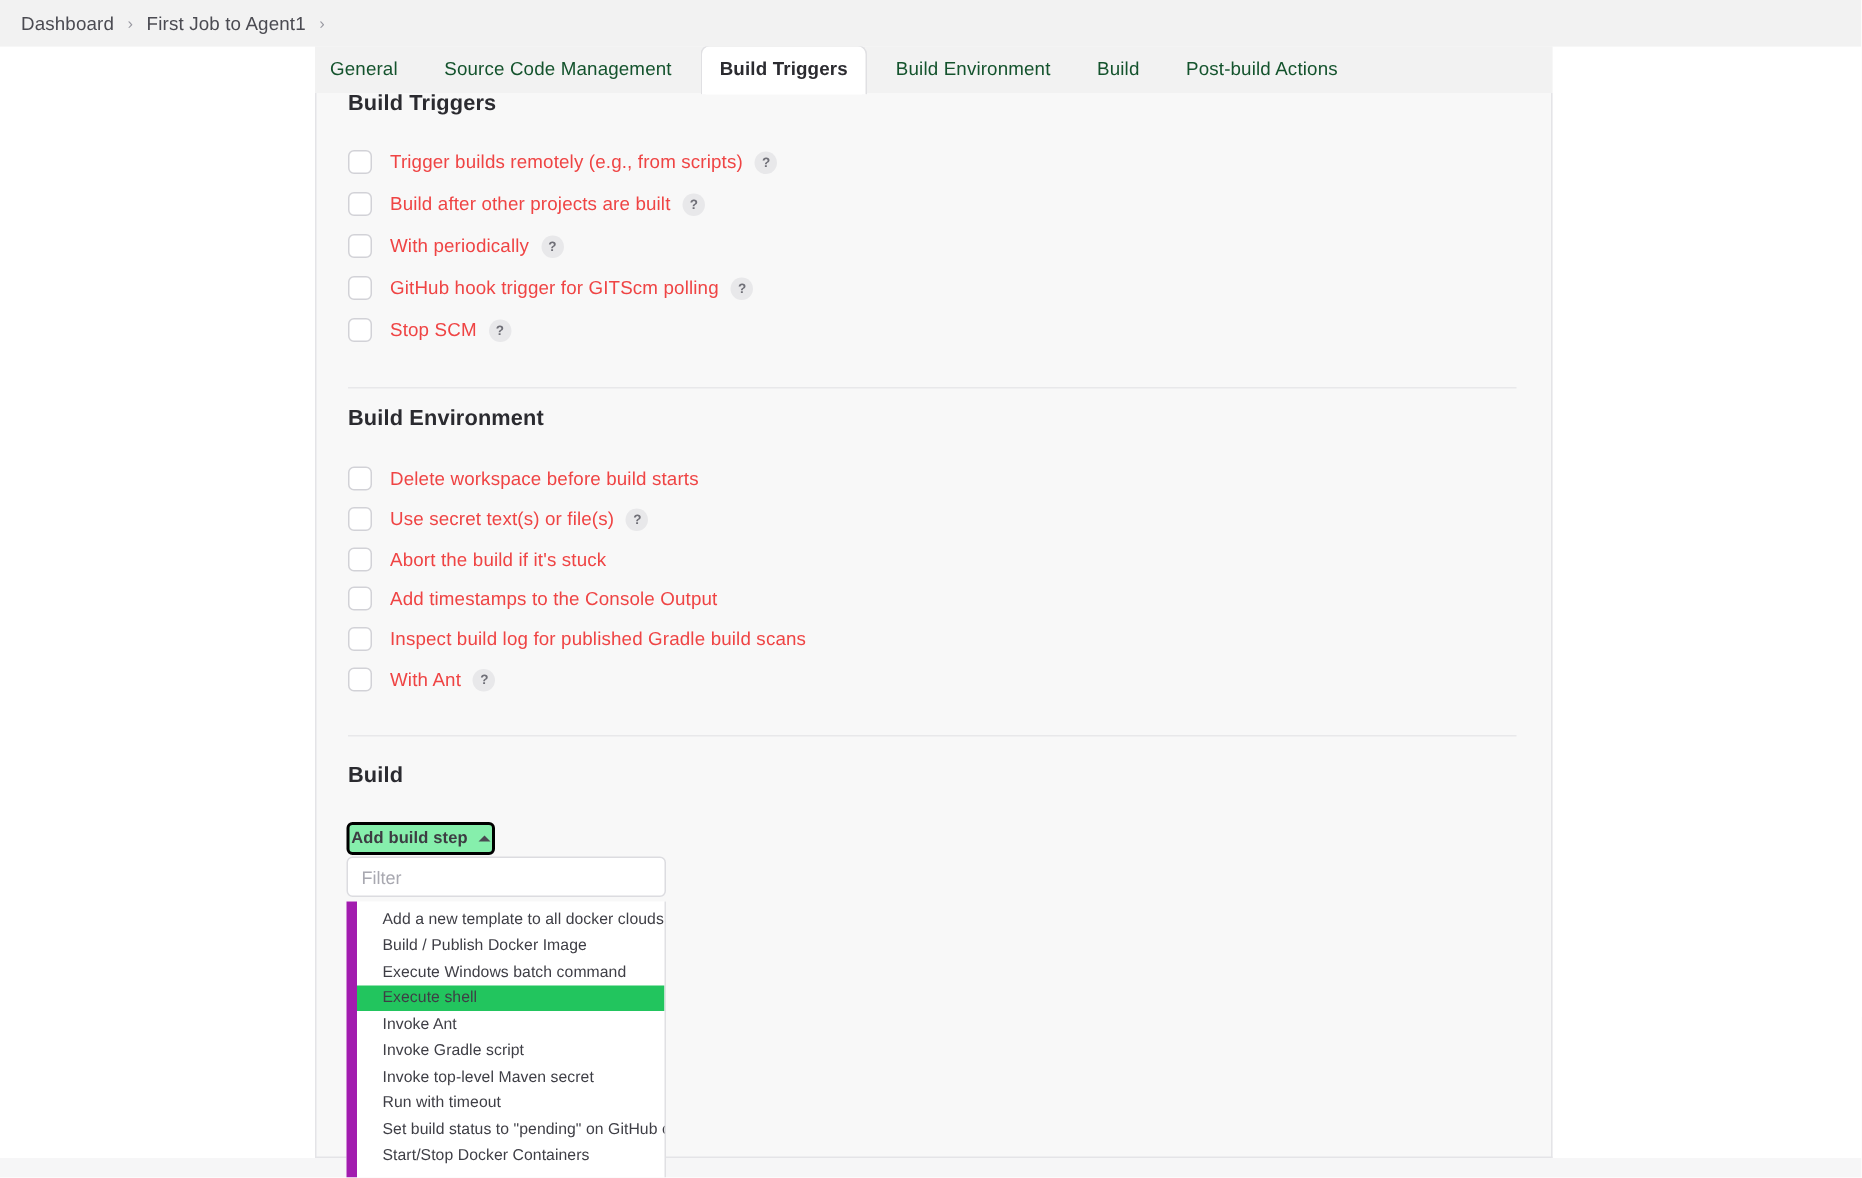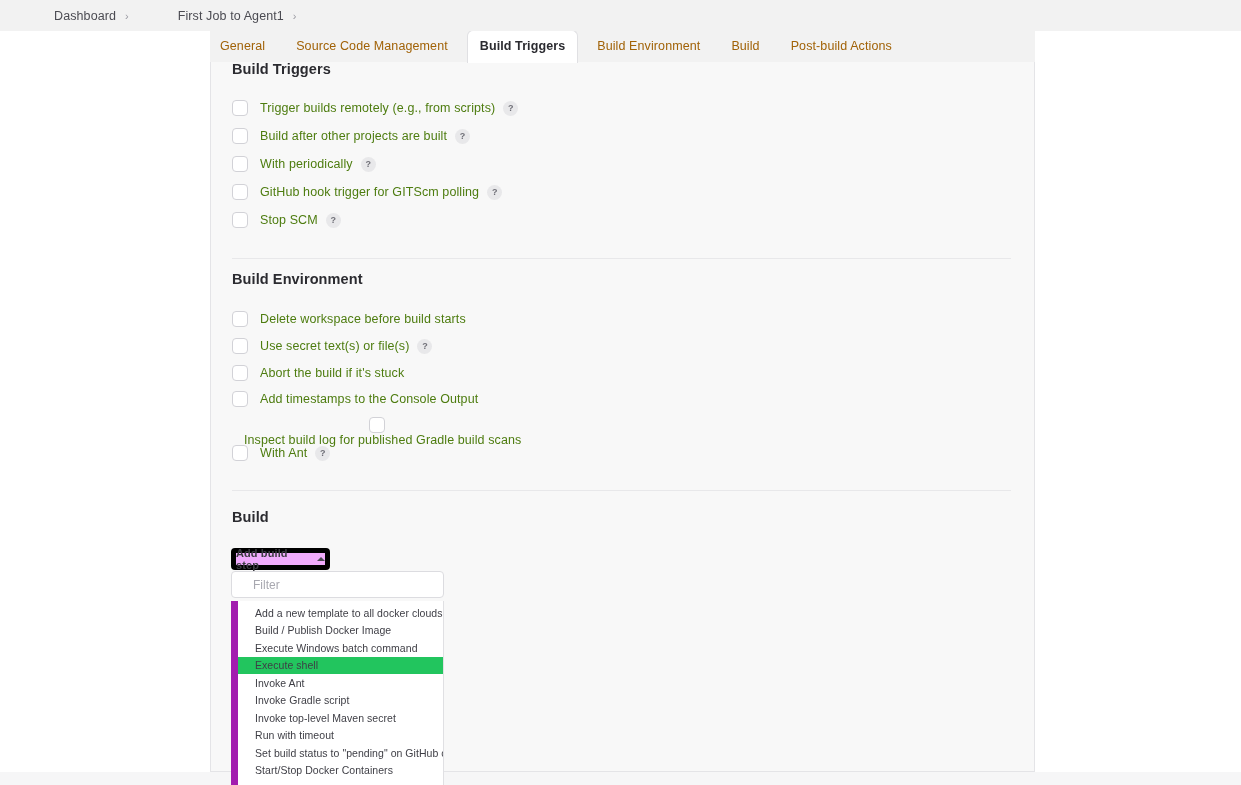--- a/index.html
+++ b/index.html
@@ -21,21 +21,20 @@
     background: #f2f2f2;
     display: flex; align-items: center;
     padding-left: 14px;
     z-index: 6;
   }
   .crumb {
     font-size: 12.5px;
     color: #4b4b52;
     letter-spacing: .1px;
     white-space: nowrap;
-    margin-left: 40px;
   }
   .crumb.link { cursor: pointer; }
   .crumb-sep {
     font-size: 11px; color: #9a9aa2;
     margin: 0 9px;
     user-select: none;
   }
 
   
   .left-rail {
@@ -73,21 +72,21 @@
   .tab-bar {
     position: absolute; left: 210px; top: 31px;
     width: 825px; height: 31px;
     background: #f2f2f2;
     display: flex; align-items: flex-end;
     z-index: 5;
   }
   .tab {
     position: relative;
     font-size: 12.5px;
-    color: #a16207;
+    color: #14532d;
     padding: 0 0 9px 0;
     margin-right: 31px;
     white-space: nowrap;
     cursor: pointer;
     letter-spacing: .1px;
   }
   .tab:first-child { margin-left: 10px; }
   .tab.active {
     font-weight: bold;
     color: #2b2b30;
@@ -133,21 +132,21 @@
   .cb-box {
     width: 16px; height: 16px;
     border: 1.4px solid #d2d2d7;
     border-radius: 4px;
     background: #ffffff;
     flex: 0 0 auto;
     cursor: pointer;
   }
   .cb-label {
     font-size: 12.5px;
-    color: #4d7c0f;
+    color: #ef4444;
     margin-left: 12px;
     white-space: nowrap;
     letter-spacing: .1px;
   }
   .help-badge {
     width: 15px; height: 15px;
     border-radius: 50%;
     background: #e8e8ea;
     color: #6f6f77;
     font-size: 9px;
@@ -163,22 +162,22 @@
   .btn-focusline {
     position: absolute;
     left: 231px; top: 546px;
     width: 97px; height: 1px;
     background: #cfe0f5;
   }
   .add-step-btn {
     position: absolute;
     left: 231px; top: 548px;
     width: 99px; height: 22px;
-    background: #f0abfc;
-    border: 5px solid #000000;
+    background: #86efac;
+    border: 2px solid #000000;
     border-radius: 4px;
     font-family: "Liberation Sans", sans-serif;
     font-size: 11px;
     font-weight: bold;
     color: #3c3c42;
     display: flex;
     align-items: center; justify-content: center;
     cursor: pointer;
     z-index: 9;
     letter-spacing: .1px;
@@ -196,21 +195,21 @@
   .filter-input {
     position: absolute;
     left: 231px; top: 571px;
     width: 213px; height: 27px;
     background: #ffffff;
     border: 1px solid #dcdce0;
     border-radius: 4px;
     font-family: "Liberation Sans", sans-serif;
     font-size: 12px;
     color: #3c3c42;
-    padding: 0 21px;
+    padding: 0 9px;
     z-index: 9;
     outline: none;
   }
   .filter-input::placeholder { color: #a8a8b0; }
 
   .dropdown-list {
     position: absolute;
     left: 231px; top: 601px;
     width: 213px; height: 184px;
     background: #ffffff;
@@ -304,21 +303,21 @@
         <span class="help-badge">?</span>
       </div>
       <div class="cb-row" style="margin-bottom:8px;">
         <span class="cb-box"></span>
         <span class="cb-label">Abort the build if it's stuck</span>
       </div>
       <div class="cb-row" style="margin-bottom:9px;text-align:right;">
         <span class="cb-box"></span>
         <span class="cb-label">Add timestamps to the Console Output</span>
       </div>
-      <div class="cb-row" style="margin-bottom:9px;flex-direction:column;">
+      <div class="cb-row" style="margin-bottom:9px;">
         <span class="cb-box"></span>
         <span class="cb-label">Inspect build log for published Gradle build scans</span>
       </div>
       <div class="cb-row">
         <span class="cb-box"></span>
         <span class="cb-label">With Ant</span>
         <span class="help-badge">?</span>
       </div>
     </div>
 

